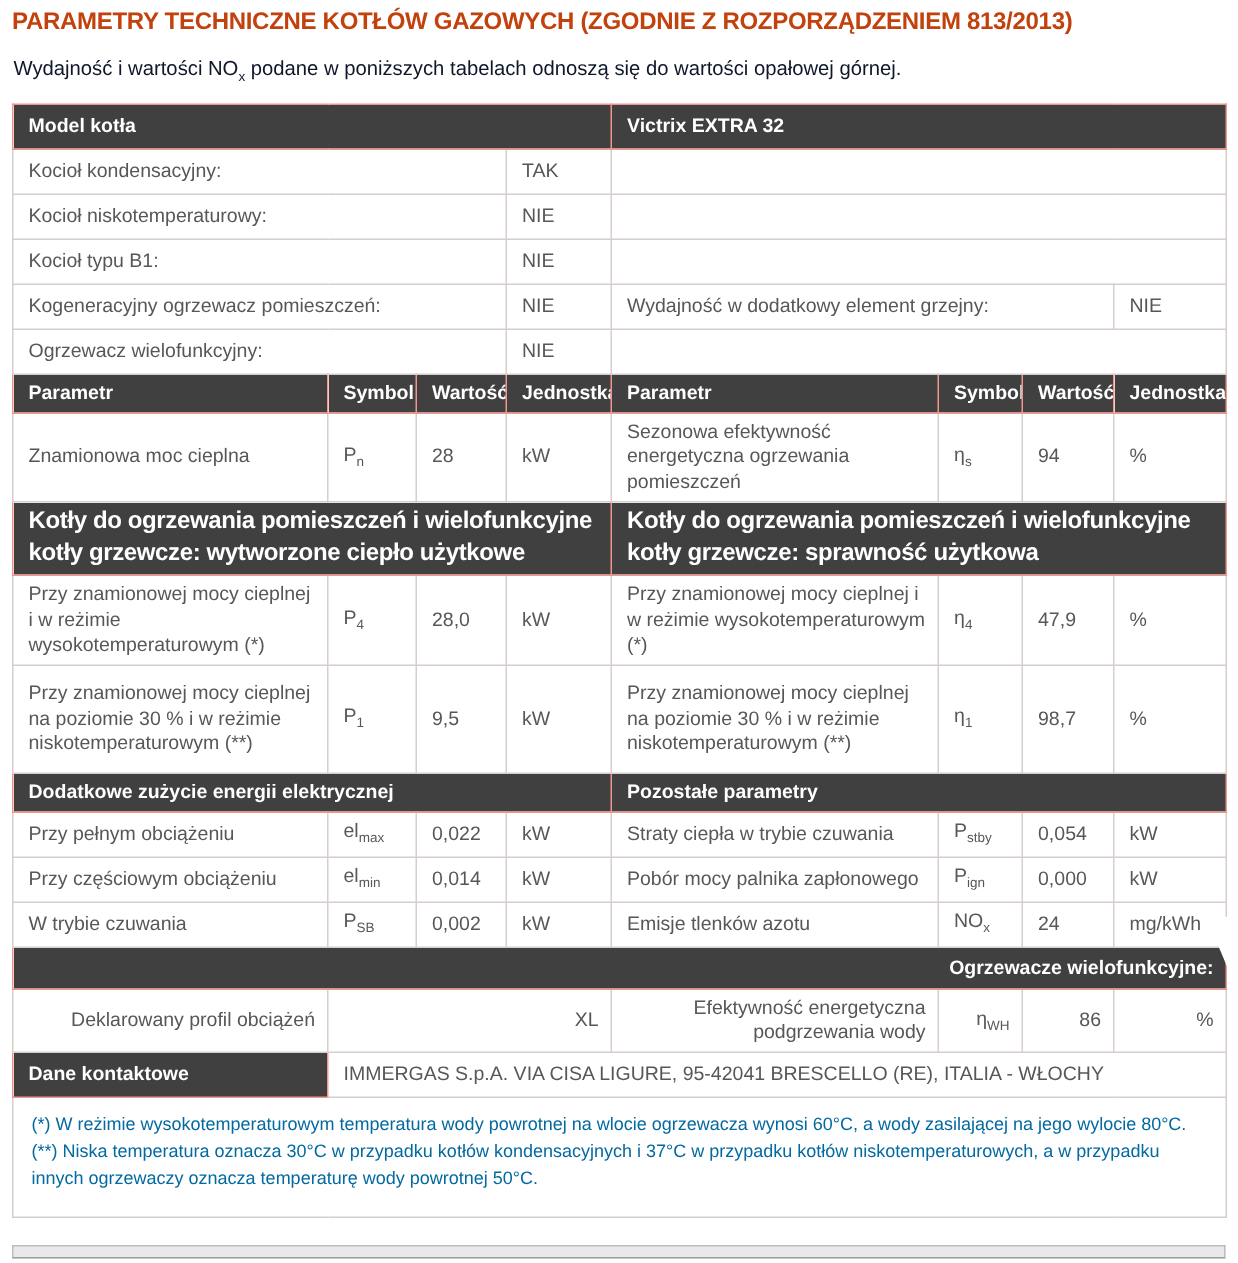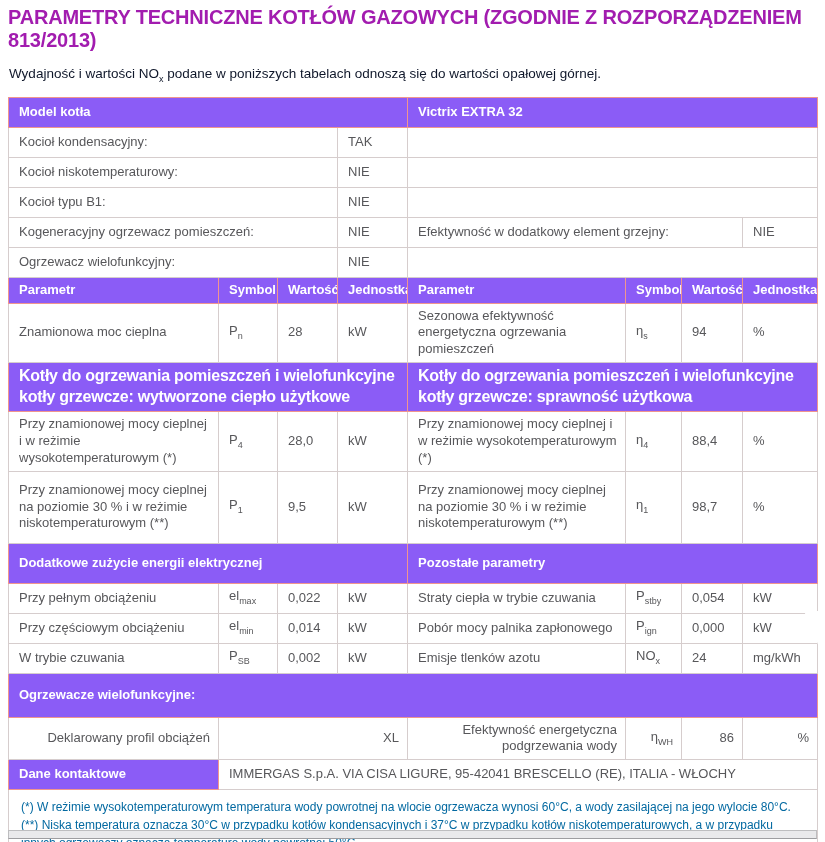--- a/index.html
+++ b/index.html
@@ -6,23 +6,23 @@
   html, body { margin: 0; padding: 0; }
   body {
     width: 825px; height: 842px;
     background: #ffffff;
     font-family: "Liberation Sans", sans-serif;
     position: relative;
     overflow: hidden;
   }
   .doc-title {
     margin: 6px 0 0 8px;
-    font-size: 20px; font-weight: 700;
+    font-size: 16px; font-weight: 700;
     letter-spacing: -0.2px;
-    color: #a21caf;
+    color: #c2410c;
   }
   .doc-subtitle {
     margin: 14px 0 0 9px;
     font-size: 13.5px;
     color: #0f172a;
   }
   .doc-subtitle sub { font-size: 9px; }
   table.spec {
     margin: 13px 0 0 8px;
     width: 809px;
@@ -33,43 +33,43 @@
   td {
     border: 1px solid #d6cdcd;
     font-size: 13px;
     color: #57575a;
     padding: 4px 8px 4px 10px;
     vertical-align: middle;
     overflow: hidden;
     line-height: 1.3;
   }
   td.red {
-    background: #8b5cf6;
+    background: #404040;
     color: #ffffff;
     font-weight: 700;
     border: 1px solid #f0958e;
   }
   td.sechdr {
     font-size: 16px;
     letter-spacing: -0.25px;
     line-height: 1.3;
     padding: 3px 8px 3px 10px;
   }
   td.empty { background: #ffffff; }
   sub { font-size: 9px; letter-spacing: 0; }
   .fn { padding: 8px 12px 6px 12px; vertical-align: top; }
   .fn p { margin: 0; font-size: 12px; line-height: 1.5; color: #0369a1; }
   tr.h30 { height: 30px; }
   tr.h29 { height: 17px; }
   tr.h58 { height: 58px; }
   tr.h36 { height: 36px; }
   tr.h57 { height: 57px; }
   tr.h72 { height: 72px; }
-  tr.h26 { height: 40px; }
-  tr.h28 { height: 44px; }
+  tr.h26 { height: 26px; }
+  tr.h28 { height: 28px; text-align: right; }
   tr.h38 { height: 38px; text-align: right; }
   tr.h37 { height: 37px; }
   tr.h80 { height: 80px; }
   .next-section-bar {
     position: absolute;
     left: 8px; top: 830px;
     width: 809px; height: 9px;
     background: #e9e9eb;
     border: 1px solid #bdbdbf;
     border-bottom: 1px solid #9d9da0;
@@ -118,21 +118,21 @@
     <td class="empty" colspan="4"></td>
   </tr>
   <tr class="h30">
     <td colspan="3">Kocioł typu B1:</td>
     <td>NIE</td>
     <td class="empty" colspan="4"></td>
   </tr>
   <tr class="h30">
     <td colspan="3">Kogeneracyjny ogrzewacz pomieszczeń:</td>
     <td>NIE</td>
-    <td colspan="3">Efektywność w dodatkowy element grzejny:</td>
+    <td colspan="3">Wydajność w dodatkowy element grzejny:</td>
     <td>NIE</td>
   </tr>
   <tr class="h30">
     <td colspan="3">Ogrzewacz wielofunkcyjny:</td>
     <td>NIE</td>
     <td class="empty" colspan="4"></td>
   </tr>
 
   <tr class="h29">
     <td class="red">Parametr</td>
@@ -161,21 +161,21 @@
     <td class="red sechdr" colspan="4">Kotły do ogrzewania pomieszczeń i wielofunkcyjne kotły grzewcze: sprawność użytkowa</td>
   </tr>
 
   <tr class="h57">
     <td>Przy znamionowej mocy cieplnej i w reżimie wysokotemperaturowym (*)</td>
     <td><span>P</span><sub>4</sub></td>
     <td>28,0</td>
     <td>kW</td>
     <td>Przy znamionowej mocy cieplnej i w reżimie wysokotemperaturowym (*)</td>
     <td><span>η</span><sub>4</sub></td>
-    <td>88,4</td>
+    <td>47,9</td>
     <td>%</td>
   </tr>
 
   <tr class="h72">
     <td>Przy znamionowej mocy cieplnej na poziomie 30 % i w reżimie niskotemperaturowym (**)</td>
     <td><span>P</span><sub>1</sub></td>
     <td>9,5</td>
     <td>kW</td>
     <td>Przy znamionowej mocy cieplnej na poziomie 30 % i w reżimie niskotemperaturowym (**)</td>
     <td><span>η</span><sub>1</sub></td>

